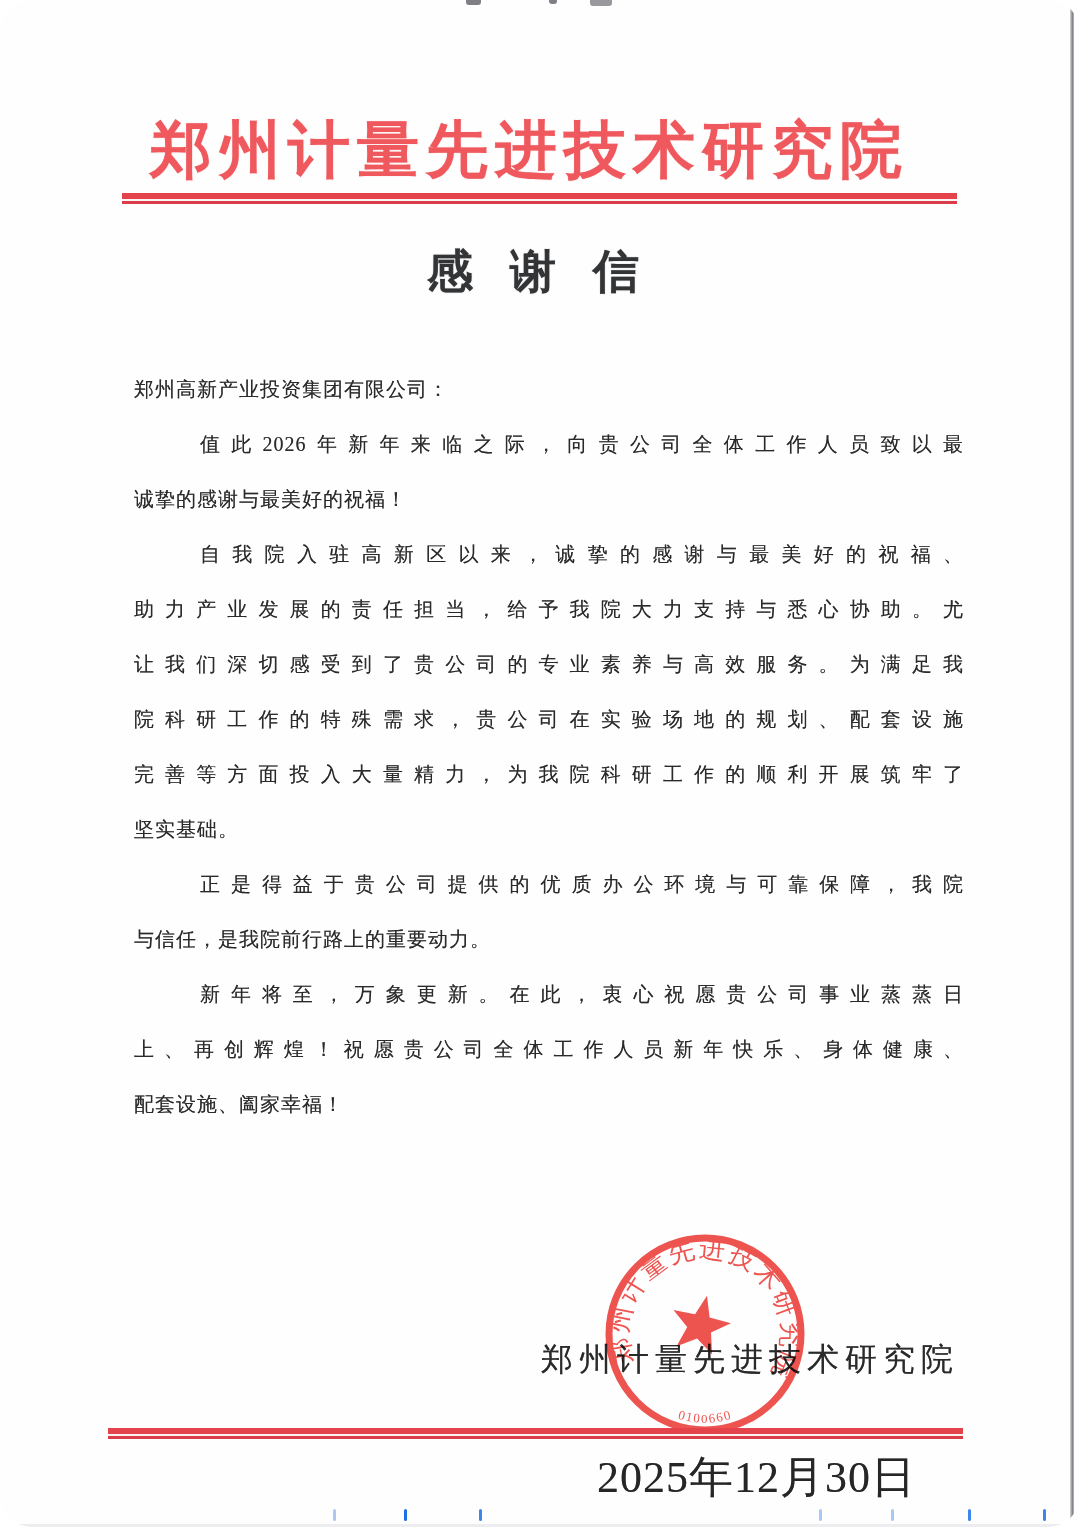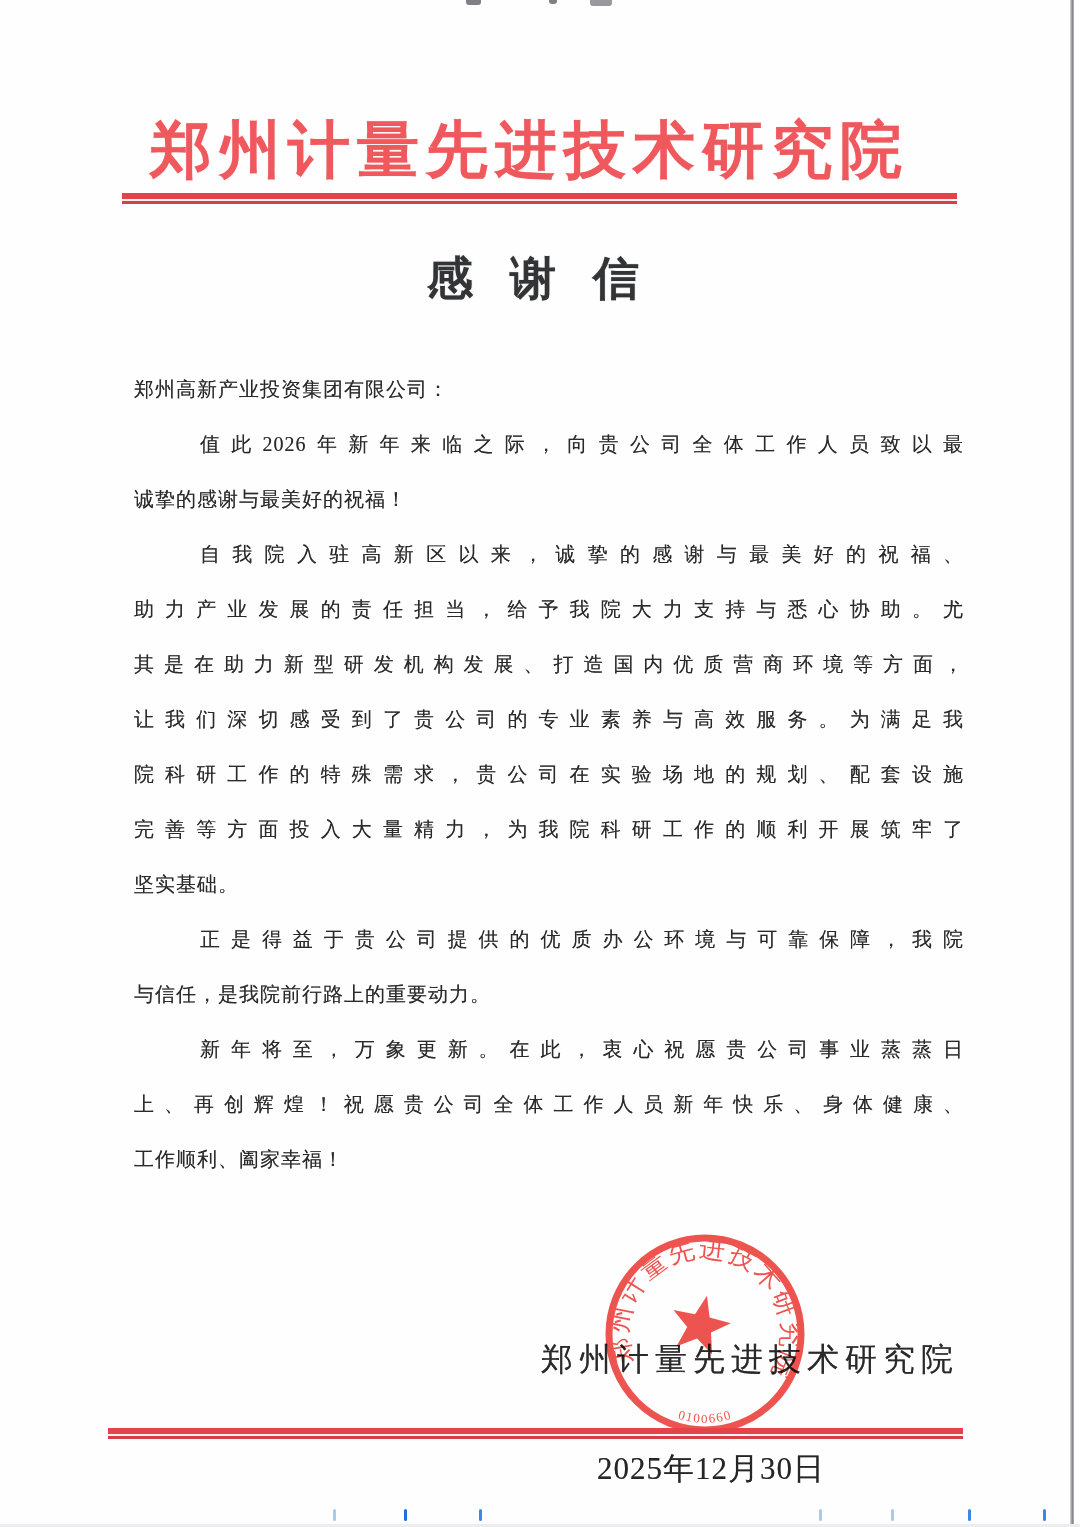--- a/index.html
+++ b/index.html
@@ -3,20 +3,21 @@
 <meta charset="utf-8">
 <style>
   html, body { margin: 0; padding: 0; background: #ffffff; }
   .page {
     position: relative;
     width: 1080px;
     height: 1527px;
     background: #fefefe;
     overflow: hidden;
     font-family: "Liberation Serif", "DejaVu Serif", serif;
+    border-radius: 32px;
   }
 
   
   .letterhead-title {
     position: absolute;
     top: 108px;
     left: 50%;
     transform: translateX(-50%);
     margin-left: -14px;
     white-space: nowrap;
@@ -35,21 +36,21 @@
         #e4434c 0%, #e4434c 58%,
         #fdf3f3 58%, #fdf3f3 70%,
         #d93e48 70%, #d93e48 100%);
   }
   .rule-top    { left: 122px; width: 835px; top: 193px; }
   .rule-bottom { left: 108px; width: 855px; top: 1428px; }
 
   
   .letter-title {
     position: absolute;
-    top: 248px;
+    top: 241px;
     left: 50%;
     transform: translateX(-50%);
     margin-left: -7px;
     white-space: nowrap;
     font-family: "Liberation Sans", "DejaVu Sans", sans-serif;
     font-weight: 700;
     font-size: 46px;
     letter-spacing: 37px;
     padding-left: 37px;
     color: #333436;
@@ -88,21 +89,21 @@
     font-size: 32px;
     letter-spacing: 6px;
     color: #2a2a2a;
     white-space: nowrap;
     text-shadow: 0 0 0.6px rgba(42,42,42,.55);
   }
   .sign-date {
     position: absolute;
     top: 1448px;
     left: 597px;
-    font-size: 31px;
+    font-size: 44px;
     letter-spacing: 1px;
     color: #262626;
     white-space: nowrap;
     text-shadow: 0 0 0.6px rgba(42,42,42,.55);
   }
 
   
   .stamp {
     position: absolute;
     left: 597px;
@@ -168,30 +169,29 @@
   <div class="rule-red rule-top"></div>
 
   <div class="letter-title">感谢信</div>
 
   <div class="letter-body">
     <div class="letter-line">郑州高新产业投资集团有限公司：</div>
     <div class="letter-line indent fill">值此2026年新年来临之际，向贵公司全体工作人员致以最</div>
     <div class="letter-line">诚挚的感谢与最美好的祝福！</div>
     <div class="letter-line indent fill">自我院入驻高新区以来，诚挚的感谢与最美好的祝福、</div>
     <div class="letter-line fill">助力产业发展的责任担当，给予我院大力支持与悉心协助。尤</div>
-    <div class="letter-line fill">其是在助力新型研发机构发展、打造国内优质营商环境等方面，</div>
     <div class="letter-line fill">让我们深切感受到了贵公司的专业素养与高效服务。为满足我</div>
     <div class="letter-line fill">院科研工作的特殊需求，贵公司在实验场地的规划、配套设施</div>
     <div class="letter-line fill">完善等方面投入大量精力，为我院科研工作的顺利开展筑牢了</div>
     <div class="letter-line">坚实基础。</div>
     <div class="letter-line indent fill">正是得益于贵公司提供的优质办公环境与可靠保障，我院</div>
     <div class="letter-line">与信任，是我院前行路上的重要动力。</div>
     <div class="letter-line indent fill">新年将至，万象更新。在此，衷心祝愿贵公司事业蒸蒸日</div>
     <div class="letter-line fill">上、再创辉煌！祝愿贵公司全体工作人员新年快乐、身体健康、</div>
-    <div class="letter-line">工作顺利、阖家幸福！</div>
+    <div class="letter-line">配套设施、阖家幸福！</div>
   </div>
 
   <div class="signature">郑州计量先进技术研究院</div>
   <div class="sign-date">2025年12月30日</div>
 
   <div class="stamp">
     <svg viewBox="-108 -108 216 216">
       <circle cx="0" cy="0" r="96" fill="none" stroke="#ee4540" stroke-width="7"></circle>
       <polygon transform="translate(-5,-8) rotate(13)" points="0,-31 7.5,-10.35 29.5,-9.6 12.2,3.95 18.2,25.1 0,12.8 -18.2,25.1 -12.2,3.95 -29.5,-9.6 -7.5,-10.35" fill="#ee4540"></polygon>
       <defs>

